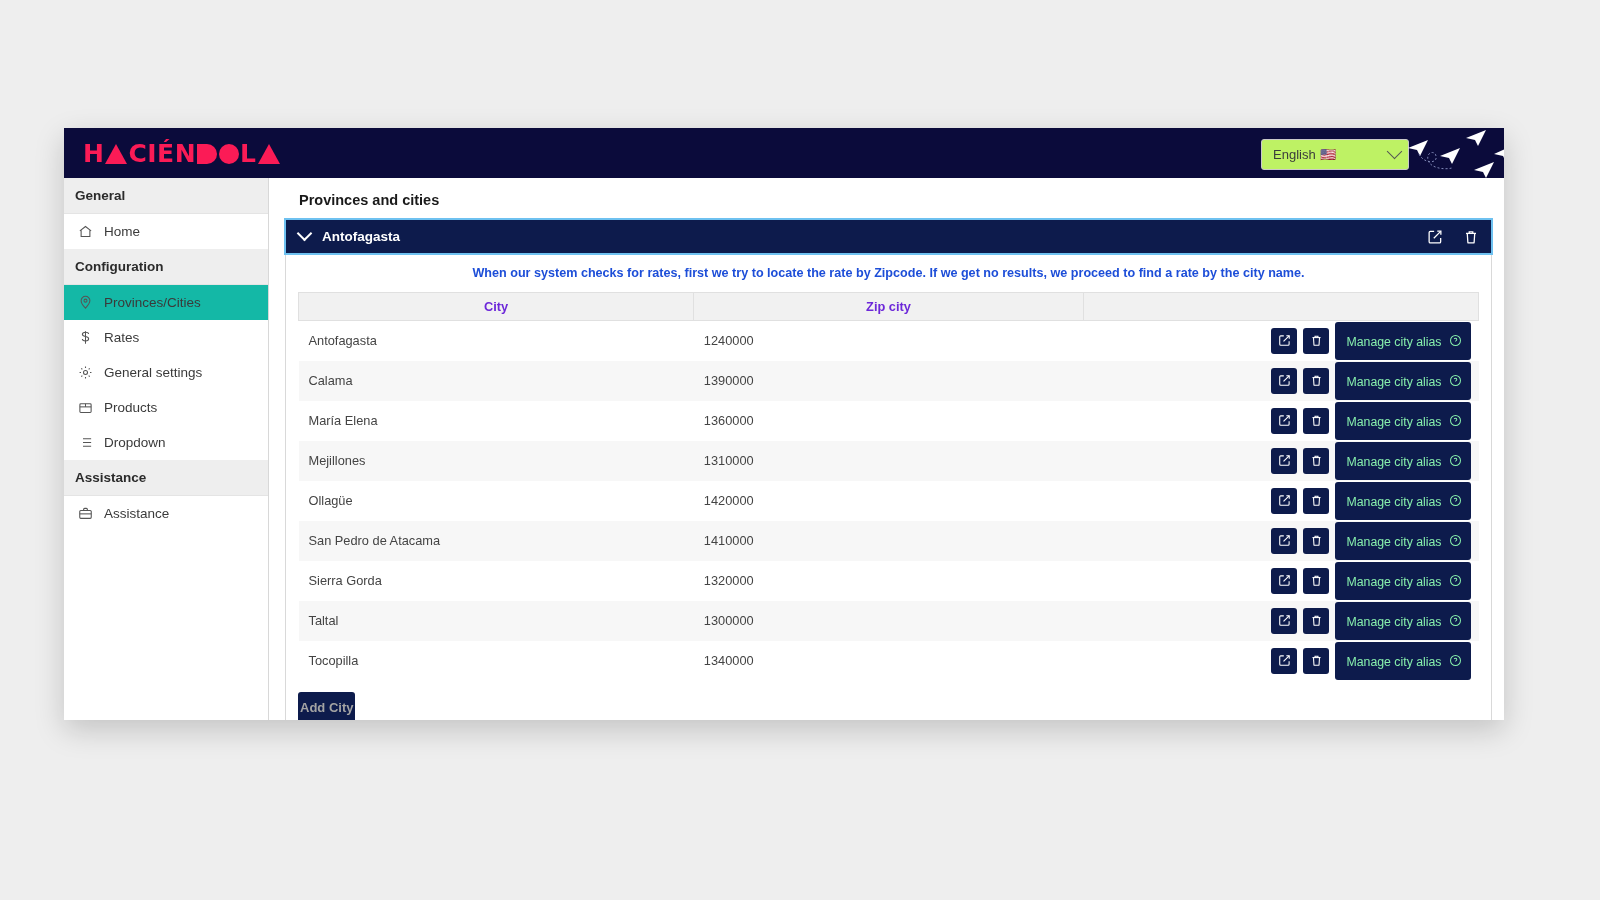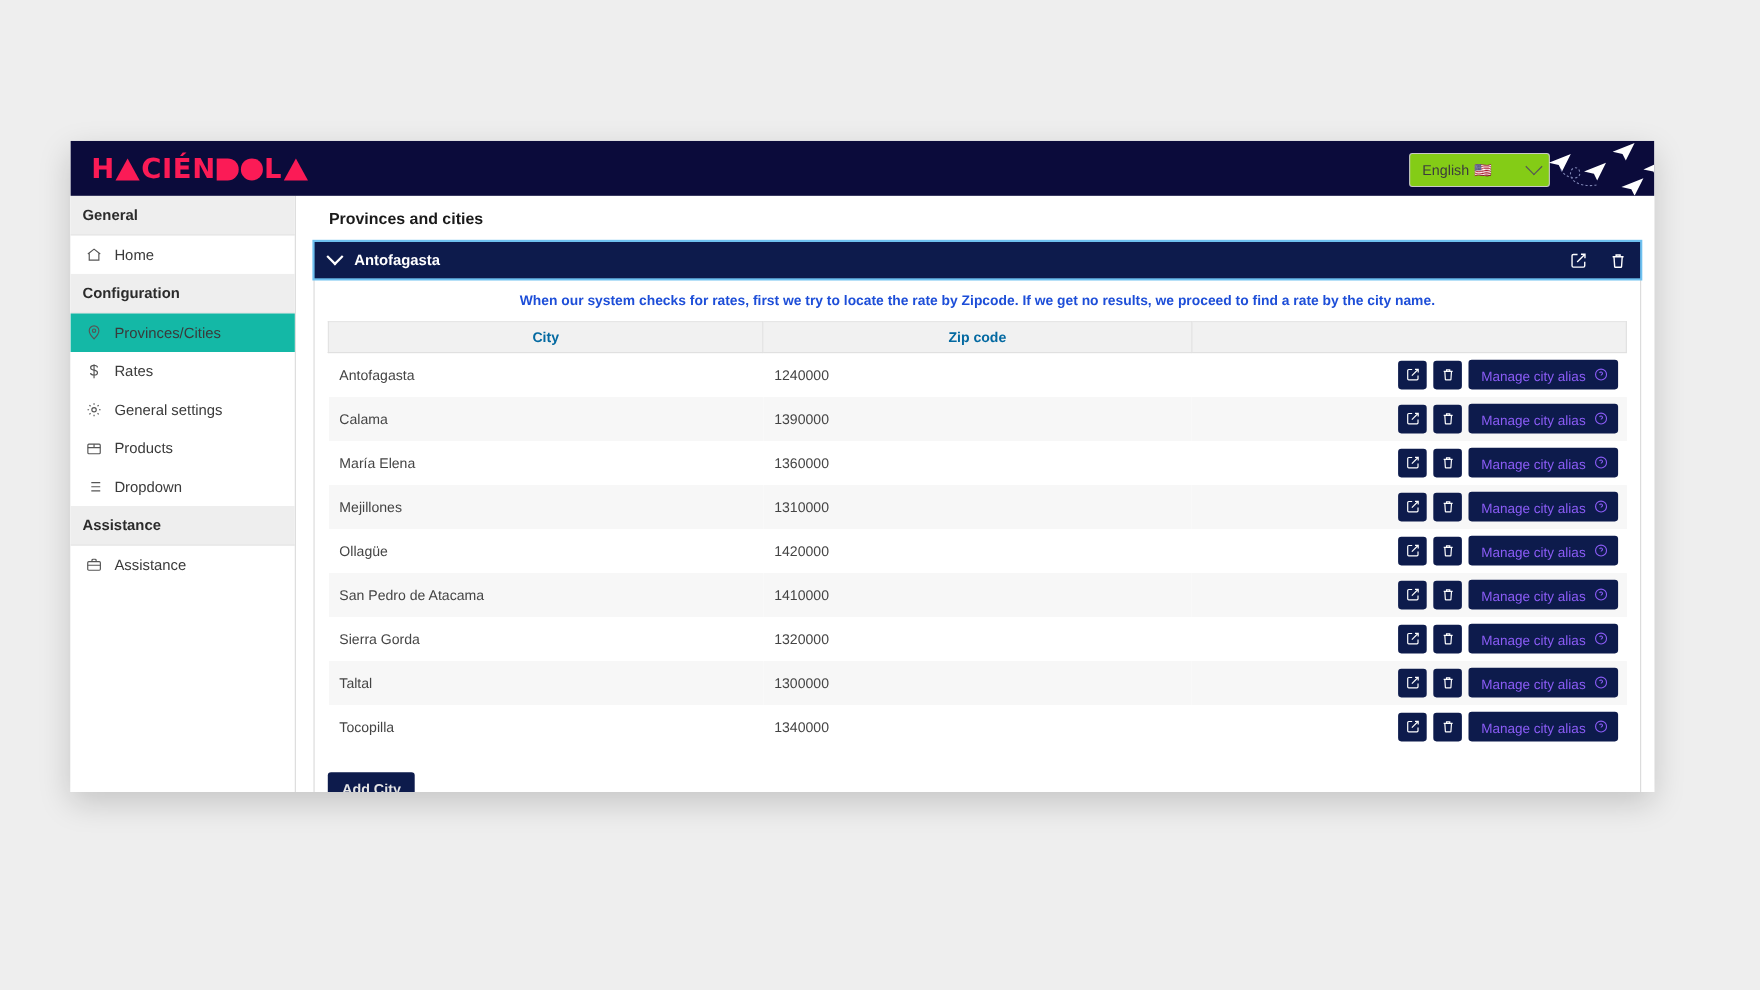--- a/index.html
+++ b/index.html
@@ -75,23 +75,23 @@
     border-radius: 0 50% 50% 0;
     position: relative;
     top: 1px;
   }
 
   
   #lang-select {
     position: absolute;
     right: 95px;
     top: 11px;
-    width: 128px;
+    width: 148px;
     height: 31px;
-    background: #84cc16;
+    background: #bef264;
     border: 1px solid #c9c9c9;
     border-radius: 3px;
     display: flex;
     align-items: center;
     padding: 0 8px 0 11px;
     cursor: pointer;
   }
   #lang-select .lbl {
     font-size: 13px;
     color: #3c3c3c;
@@ -210,21 +210,21 @@
     text-align: center;
   }
 
   
   table#cities-table { width: 100%; border-collapse: collapse; table-layout: fixed; }
   table#cities-table th {
     background: #f1f1f1;
     border: 1px solid #e0e0e0;
     font-size: 12.8px;
     font-weight: 700;
-    color: #0369a1;
+    color: #6d28d9;
     height: 28px;
     text-align: center;
   }
   table#cities-table th.col-city { width: 33.5%; }
   table#cities-table th.col-zip  { width: 33%; }
   table#cities-table th.col-act  { width: 33.5%; }
   table#cities-table td {
     font-size: 12.8px;
     color: #444;
     height: 40px;
@@ -245,44 +245,44 @@
     background: #0d1b4c;
     border: none;
     border-radius: 3px;
     color: #fff;
     display: inline-flex;
     align-items: center;
     justify-content: center;
     cursor: pointer;
   }
   .btn-alias {
-    height: 27px;
+    height: 38px;
     background: #0d1b4c;
     border: none;
     border-radius: 3px;
-    color: #8b5cf6;
+    color: #86efac;
     font-size: 12.3px;
     font-family: "Liberation Sans", sans-serif;
     padding: 3px 9px 0 11px;
     display: inline-flex;
     align-items: center;
     gap: 7px;
     cursor: pointer;
     white-space: nowrap;
   }
   #add-city-btn {
-    margin: 21px 0 14px 0;
+    margin: 11px 0 14px 0;
     background: #0d1b4c;
-    color: #e5e5e5;
+    color: #a3a3a3;
     border: none;
     border-radius: 3px;
     font-size: 13px;
     font-weight: 700;
     font-family: "Liberation Sans", sans-serif;
-    padding: 8px 13px;
+    padding: 8px 2px;
     cursor: pointer;
   }
 </style>
 </head>
 <body>
 
 <div id="app-window">
 
   <div id="topbar">
 
@@ -415,21 +415,21 @@
           </span>
         </div>
 
         <div id="accordion-body">
           <div id="rate-note">When our system checks for rates, first we try to locate the rate by Zipcode. If we get no results, we proceed to find a rate by the city name.</div>
 
           <table id="cities-table">
             <thead>
               <tr>
                 <th class="col-city">City</th>
-                <th class="col-zip">Zip code</th>
+                <th class="col-zip">Zip city</th>
                 <th class="col-act"></th>
               </tr>
             </thead>
             <tbody id="cities-tbody">
                 <tr>
                   <td>Antofagasta</td>
                   <td>1240000</td>
                   <td class="acts">
                     <div class="act-wrap">
                       <button class="btn-sq">

